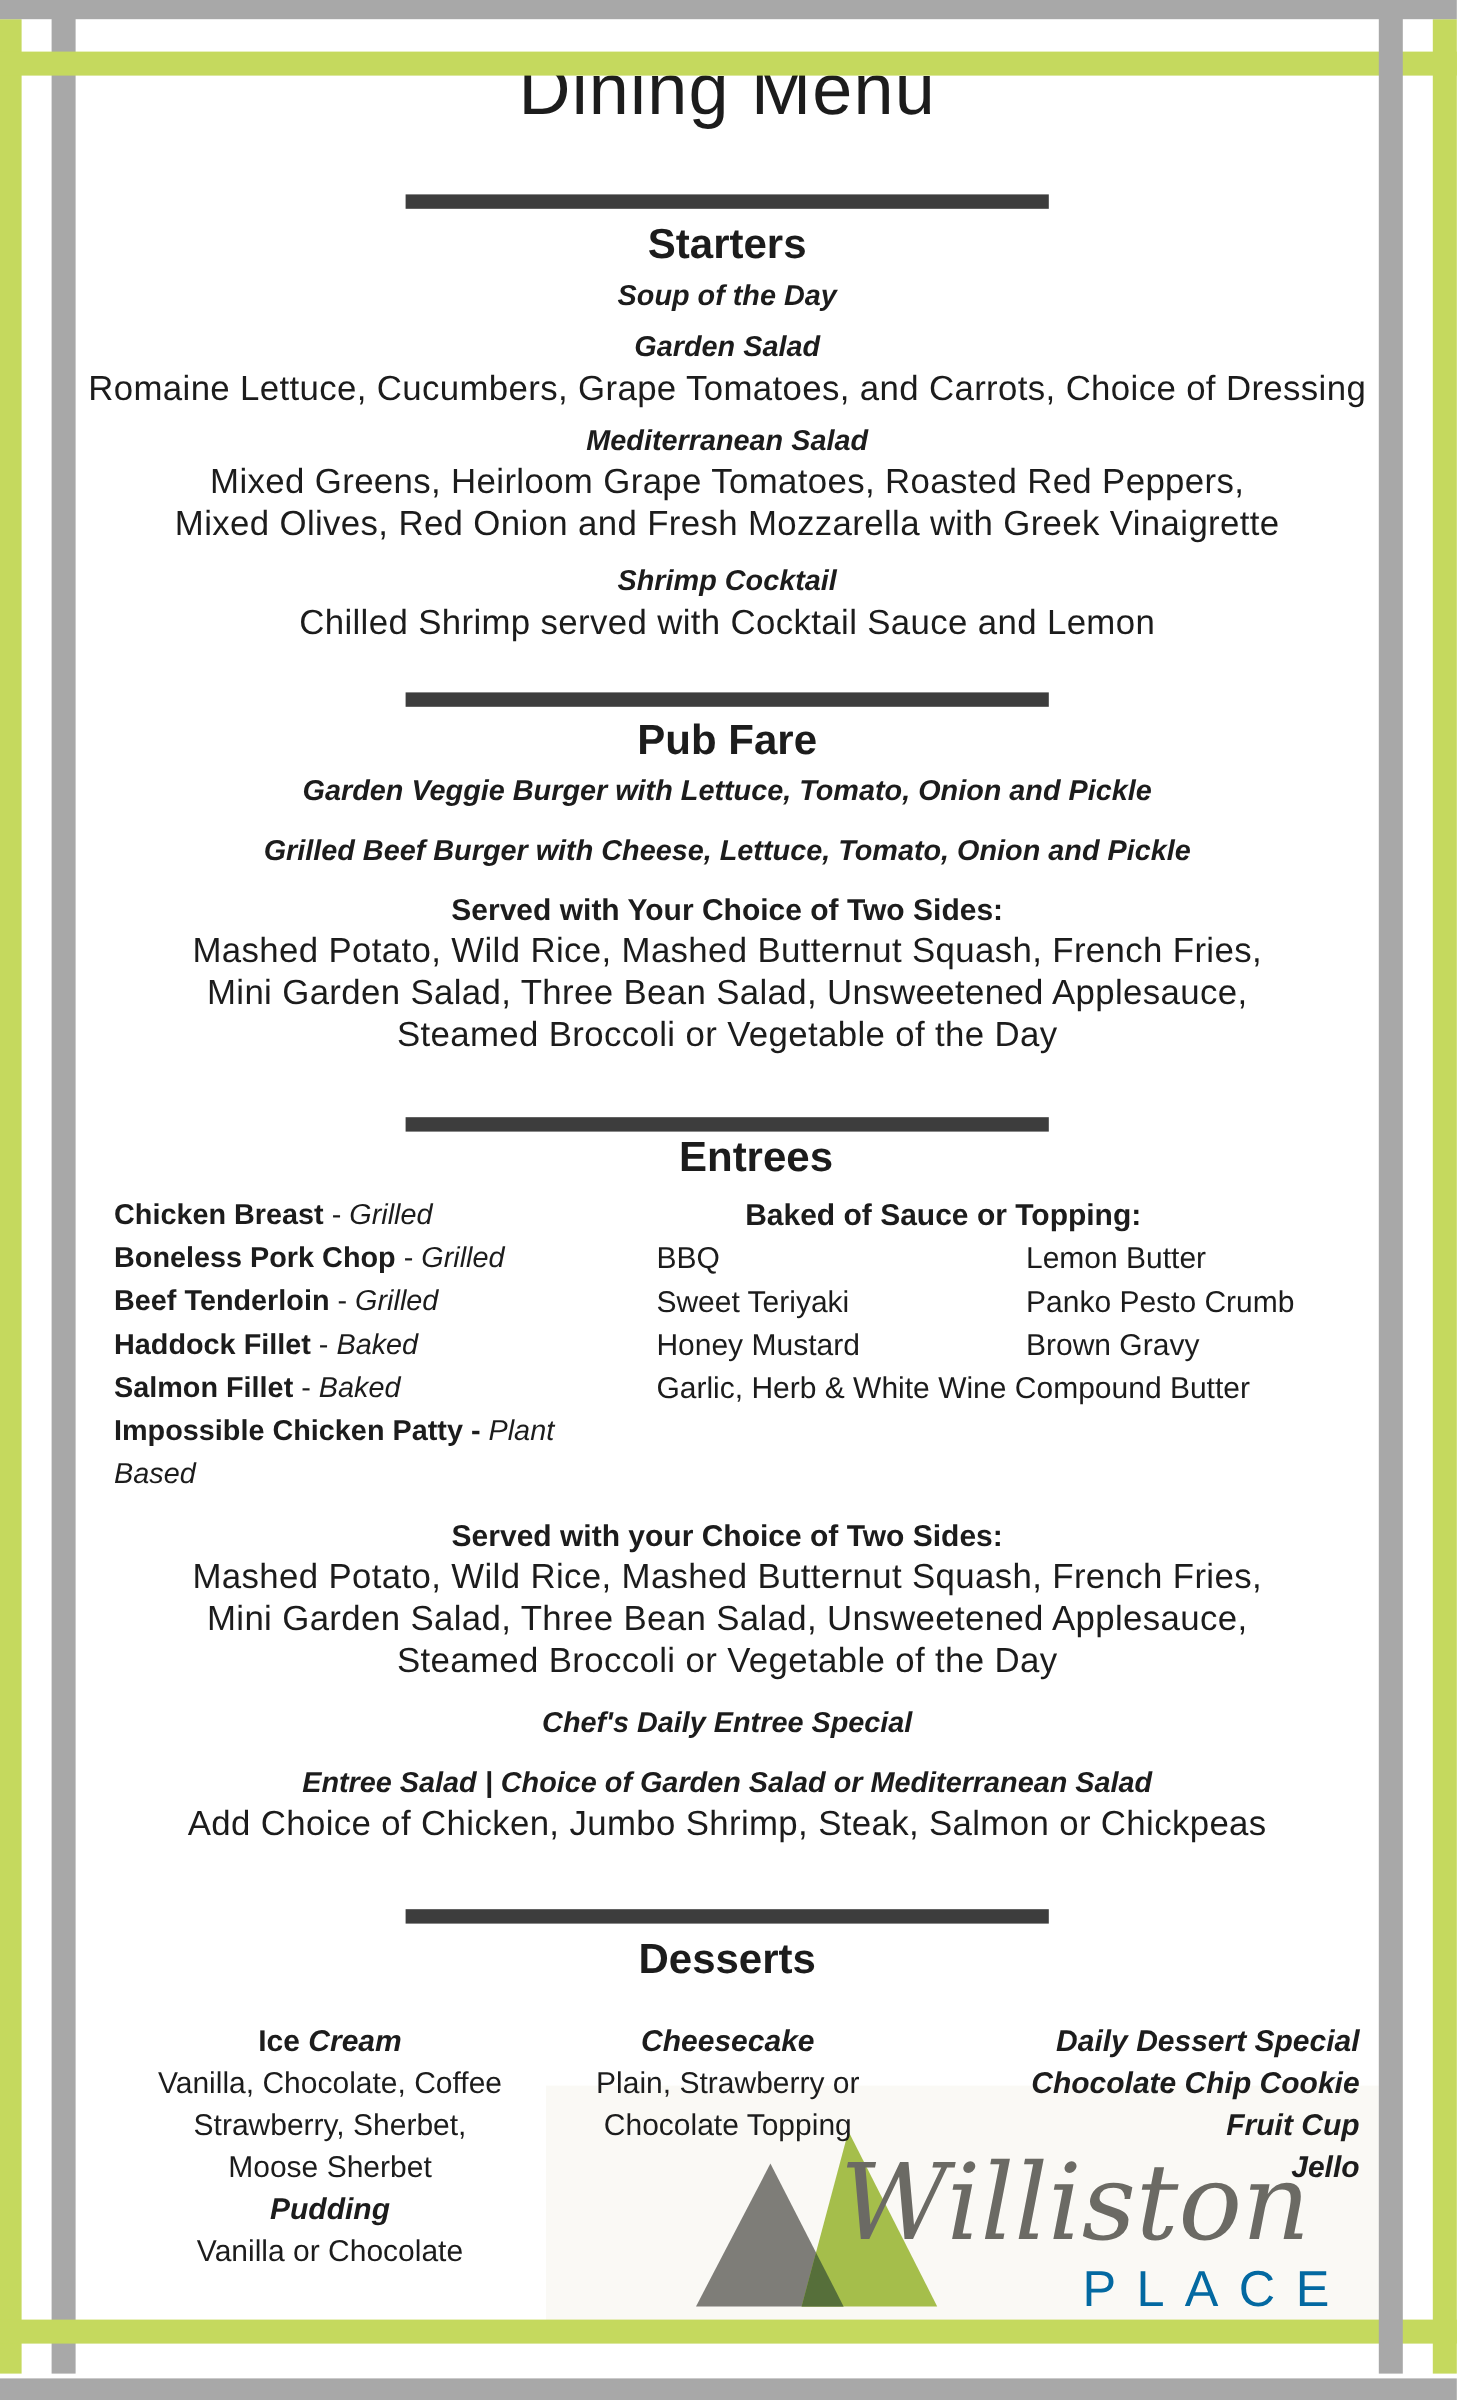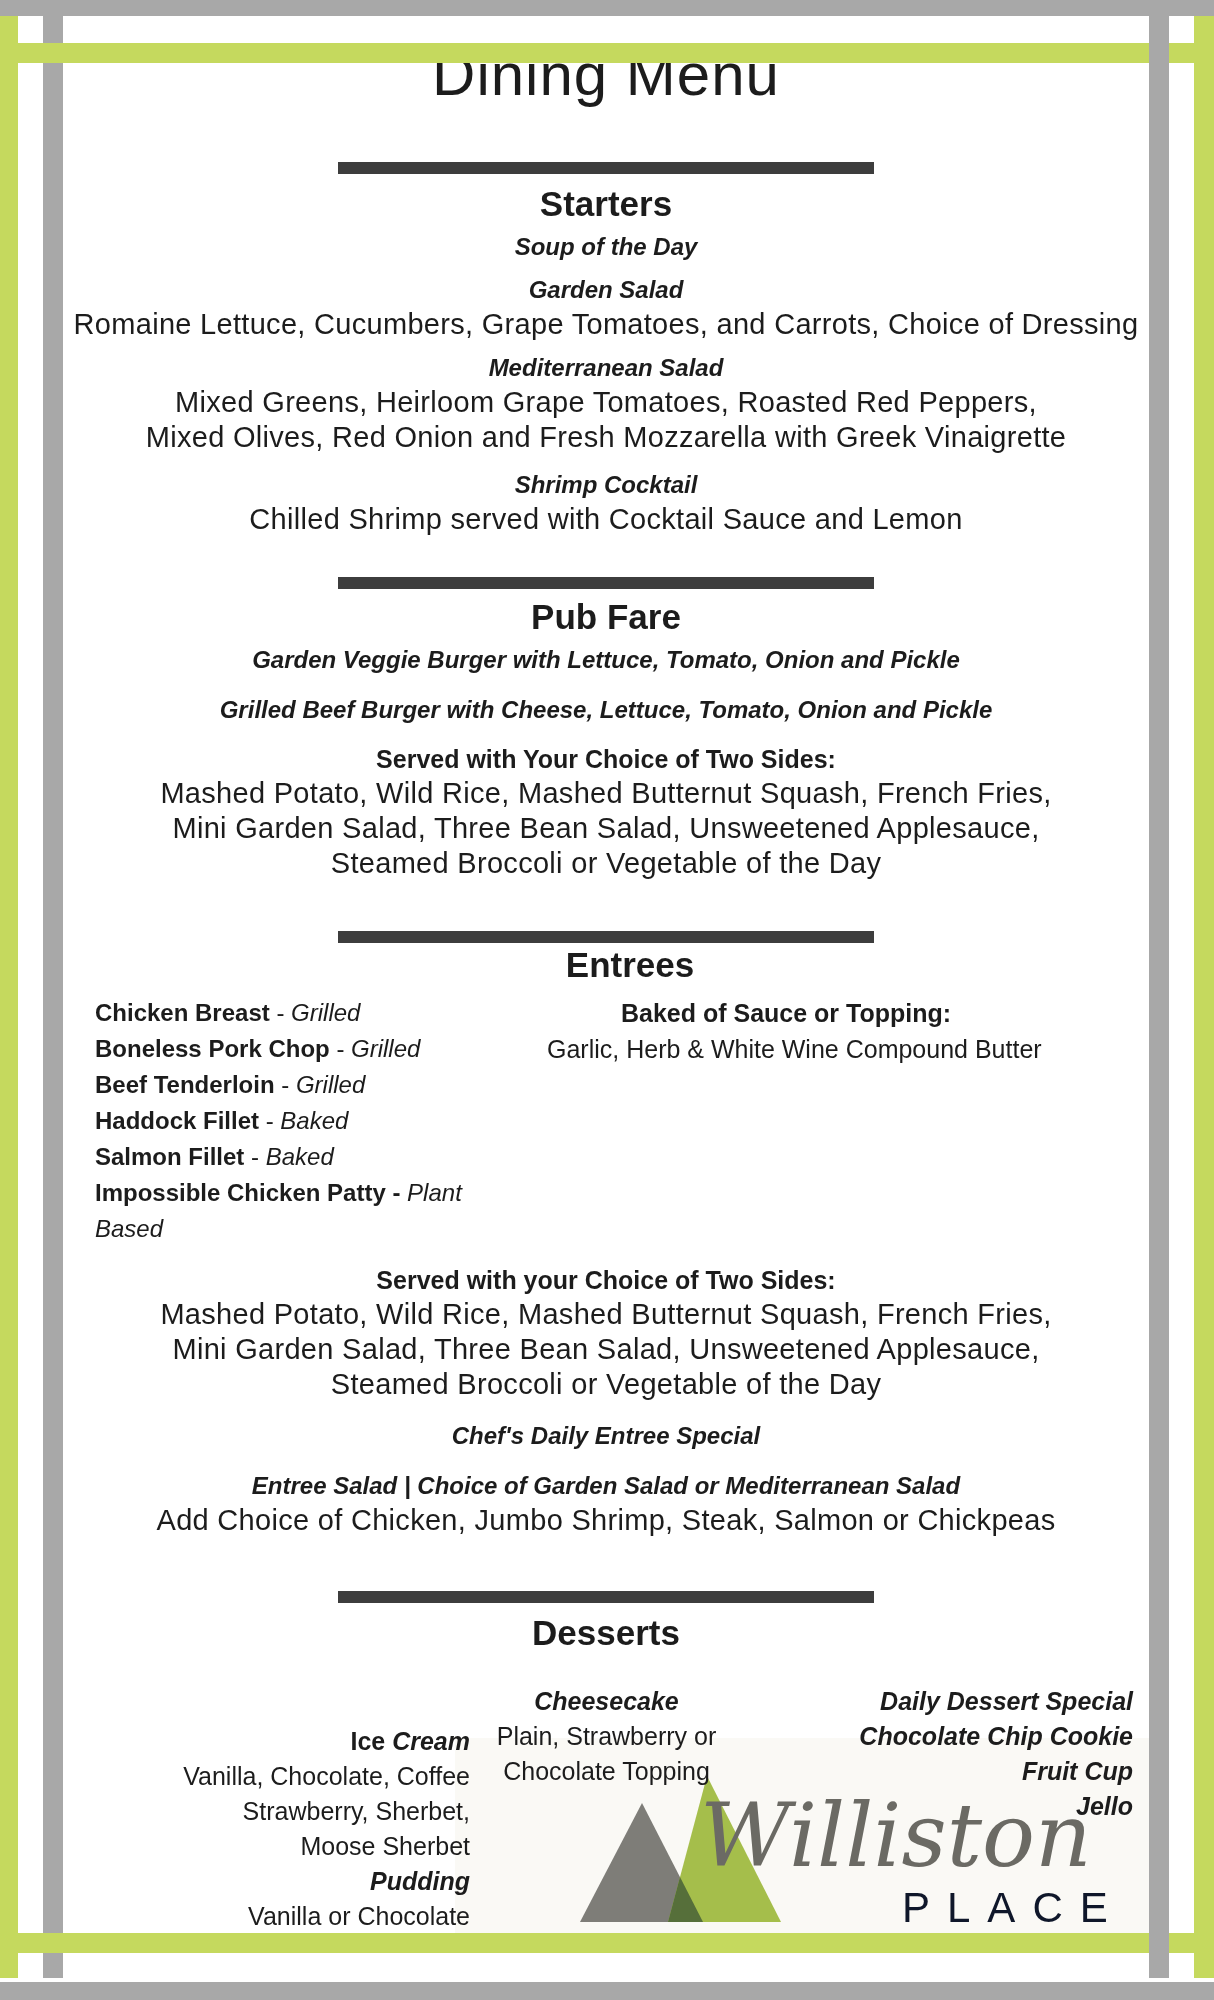--- a/index.html
+++ b/index.html
@@ -39,31 +39,31 @@
   .entree-list{padding-left:32px;font-size:24px;line-height:36px;}
   .entree-name{font-weight:700;}
   .entree-prep{font-style:italic;}
   .sauce-head{font-weight:700;font-size:25px;line-height:36px;text-align:center;padding-right:60px;}
   .sauce-grid{display:grid;grid-template-columns:308px 1fr;padding-left:64px;font-size:25px;line-height:36px;}
   .sauce-full{padding-left:64px;font-size:25px;line-height:36px;}
 
   
   .desserts-grid{display:grid;grid-template-columns:390px 1fr 390px;margin-top:33px;
     padding:0 16px 0 17px;font-size:25px;line-height:35px;}
-  .d-left{text-align:right;margin-top:40px;} .d-mid{text-align:center;} .d-right{text-align:right;}
+  .d-left{text-align:center;} .d-mid{text-align:center;} .d-right{text-align:right;}
   .d-bi{font-weight:700;font-style:italic;}
   .d-b{font-weight:700;}
 
   
   .logo-bg{position:absolute;left:455px;top:1738px;width:694px;height:200px;background:#faf9f5;z-index:1;}
   .logo-mountains{position:absolute;left:570px;top:1770px;z-index:2;}
   .logo-script{position:absolute;left:700px;top:1788px;z-index:2;
     font-family:"DejaVu Serif", serif;font-style:italic;font-size:88px;line-height:96px;color:#6b6a64;}
   .logo-caps{position:absolute;left:902px;top:1886px;z-index:2;
-    font-size:42px;line-height:44px;letter-spacing:17px;color:#0f172a;font-weight:400;}
+    font-size:42px;line-height:44px;letter-spacing:17px;color:#0369a1;font-weight:400;}
 </style>
 </head>
 <body>
 
 <div class="bar bar-gray" id="top-gray"></div>
 <div class="bar bar-gray" id="bottom-gray"></div>
 <div class="bar bar-gray" id="left-gray"></div>
 <div class="bar bar-green" id="left-green"></div>
 <div class="bar bar-green" id="top-green"></div>
 <div class="bar bar-green" id="bottom-green"></div>
@@ -127,20 +127,32 @@
       </div>
       <div>
         <span class="entree-name">Salmon Fillet</span><span> - </span><span class="entree-prep">Baked</span>
       </div>
       <div>
         <span class="entree-name">Impossible Chicken Patty</span><span class="entree-name"> - </span><span class="entree-prep">Plant Based</span>
       </div>
     </div>
     <div>
       <div class="sauce-head">Baked of Sauce or Topping:</div>
+      <div class="sauce-grid">
+        <div>
+          <div>BBQ</div>
+          <div>Sweet Teriyaki</div>
+          <div>Honey Mustard</div>
+        </div>
+        <div>
+          <div>Lemon Butter</div>
+          <div>Panko Pesto Crumb</div>
+          <div>Brown Gravy</div>
+        </div>
+      </div>
       <div class="sauce-full">Garlic, Herb &amp; White Wine Compound Butter</div>
     </div>
   </div>
 
   <div class="bhead" style="margin-top:18px;">Served with your Choice of Two Sides:</div>
   <div class="desc mt2">
     <div>Mashed Potato, Wild Rice, Mashed Butternut Squash, French Fries,</div>
     <div>Mini Garden Salad, Three Bean Salad, Unsweetened Applesauce,</div>
     <div>Steamed Broccoli or Vegetable of the Day</div>
   </div>

